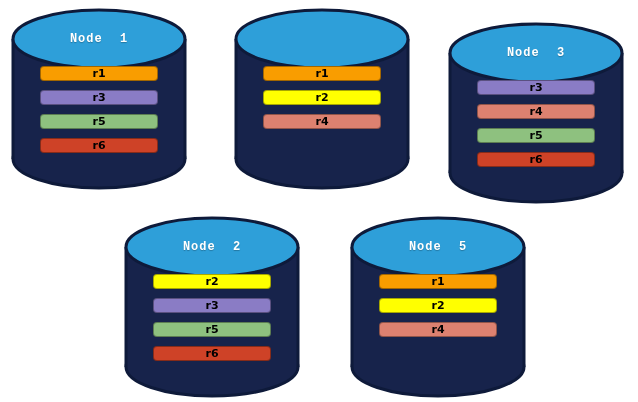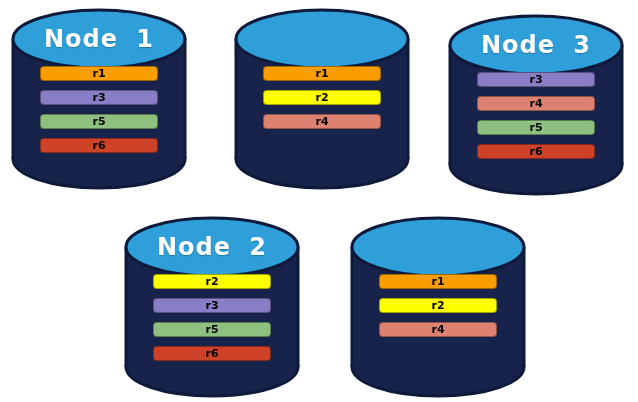--- a/index.html
+++ b/index.html
@@ -45,25 +45,26 @@
   .node-title {
     position: absolute;
     left: 0;
     right: 0;
     top: 4px;
     height: 58px;
     display: flex;
     align-items: center;
     justify-content: center;
     color: var(--title-text);
-    font-size: 24px;
+    font-size: 12px;
     font-weight: bold;
     letter-spacing: 1px;
     word-spacing: 9px;
     text-shadow: 0 1px 1px rgba(0,0,0,0.25);
+    font-family: Liberation Mono, monospace;
   }
   .bars {
     position: absolute;
     left: 0;
     right: 0;
     top: 60px;
     display: flex;
     flex-direction: column;
     align-items: center;
     gap: 9px;
@@ -126,21 +127,21 @@
           <span>r1</span>
         </div>
         <div class="bar" style="background: rgb(255, 255, 0);">
           <span>r2</span>
         </div>
         <div class="bar" style="background: rgb(221, 129, 112);">
           <span>r4</span>
         </div>
       </div>
   </div>
-    <div class="node" style="left: 447px; top: 12px;">
+    <div class="node" style="left: 447px; top: 20px;">
     <svg class="cyl" width="178" height="186" viewBox="0 0 178 186">
       <ellipse class="cyl-bottom" cx="89" cy="153" rx="86" ry="29"></ellipse>
       <rect class="cyl-mid" x="3" y="33" width="172" height="120"></rect>
       <line class="cyl-side" x1="3" y1="33" x2="3" y2="153"></line>
       <line class="cyl-side" x1="175" y1="33" x2="175" y2="153"></line>
       <ellipse class="cyl-top" cx="89" cy="33" rx="86" ry="29"></ellipse>
     </svg>
     <div class="node-title">Node 3</div>
     <div class="bars">
         <div class="bar" style="background: rgb(138, 124, 197);">
@@ -182,20 +183,21 @@
       </div>
   </div>
     <div class="node" style="left: 349px; top: 214px;">
     <svg class="cyl" width="178" height="186" viewBox="0 0 178 186">
       <ellipse class="cyl-bottom" cx="89" cy="153" rx="86" ry="29"></ellipse>
       <rect class="cyl-mid" x="3" y="33" width="172" height="120"></rect>
       <line class="cyl-side" x1="3" y1="33" x2="3" y2="153"></line>
       <line class="cyl-side" x1="175" y1="33" x2="175" y2="153"></line>
       <ellipse class="cyl-top" cx="89" cy="33" rx="86" ry="29"></ellipse>
     </svg>
+    <div class="node-title">Node 5</div>
     <div class="bars">
         <div class="bar" style="background: rgb(249, 157, 0);">
           <span>r1</span>
         </div>
         <div class="bar" style="background: rgb(255, 255, 0);">
           <span>r2</span>
         </div>
         <div class="bar" style="background: rgb(221, 129, 112);">
           <span>r4</span>
         </div>

